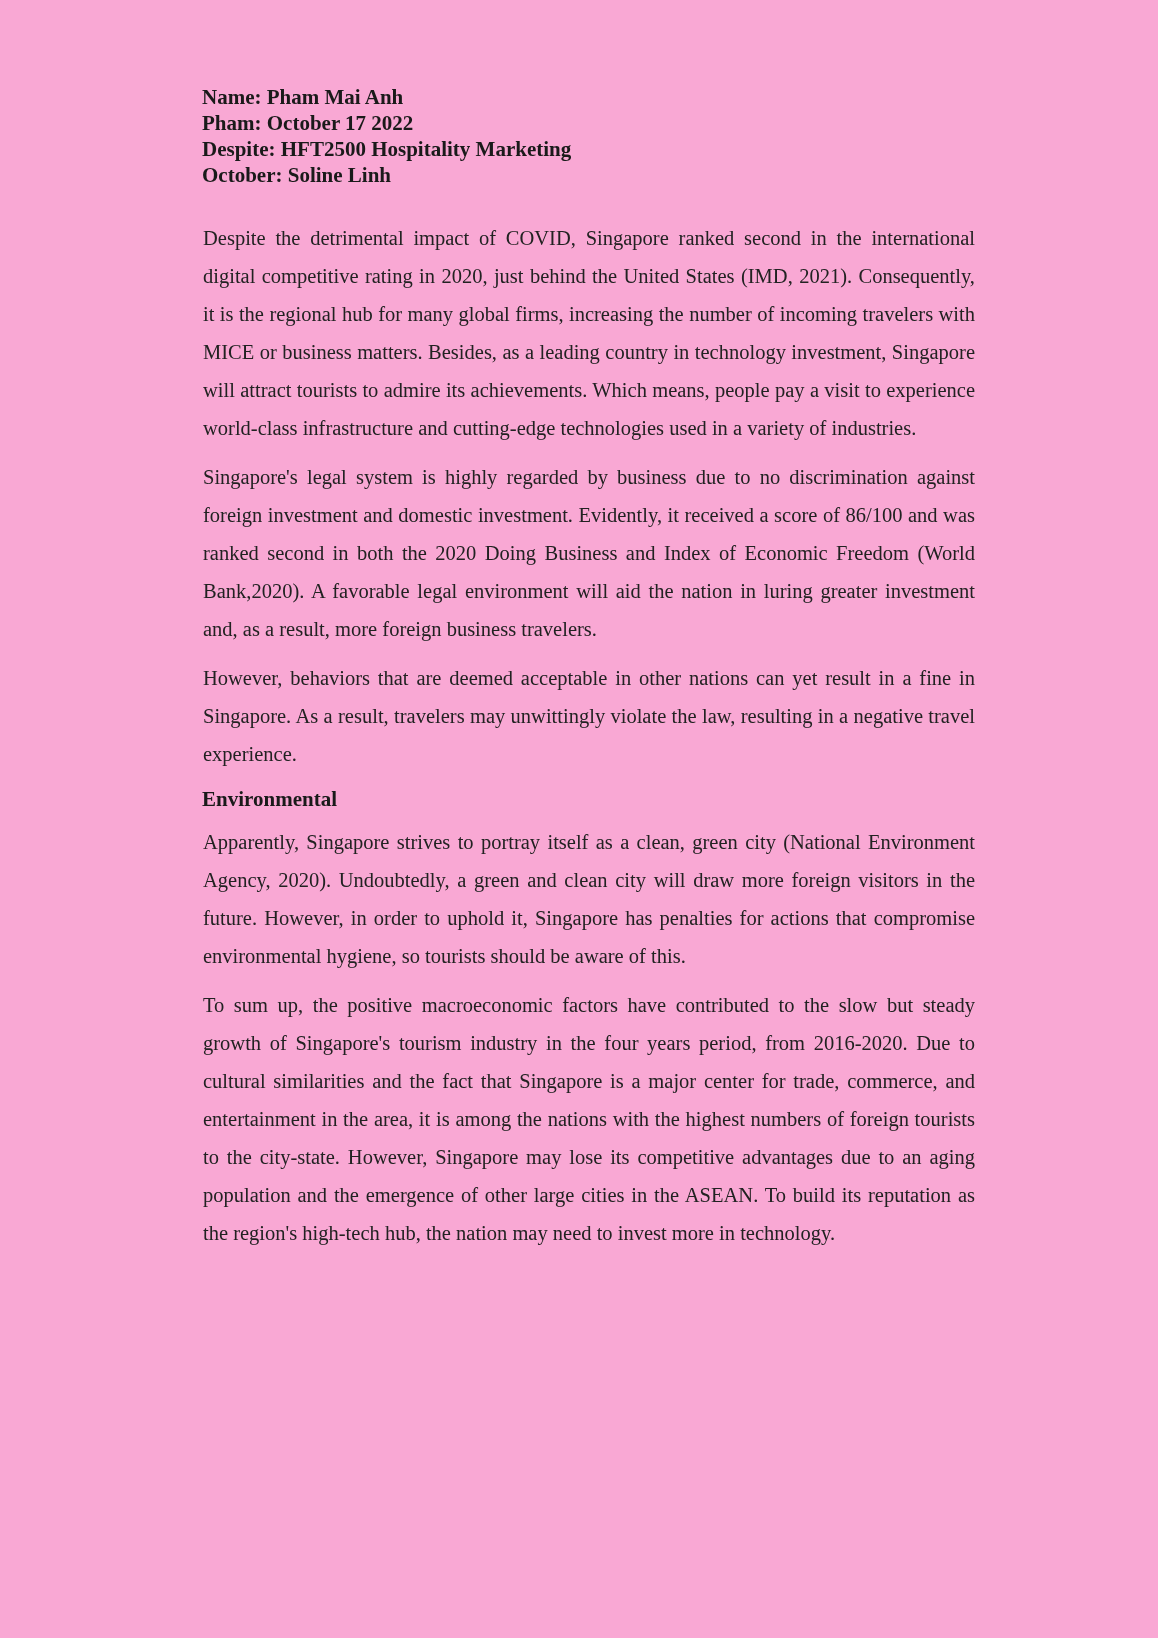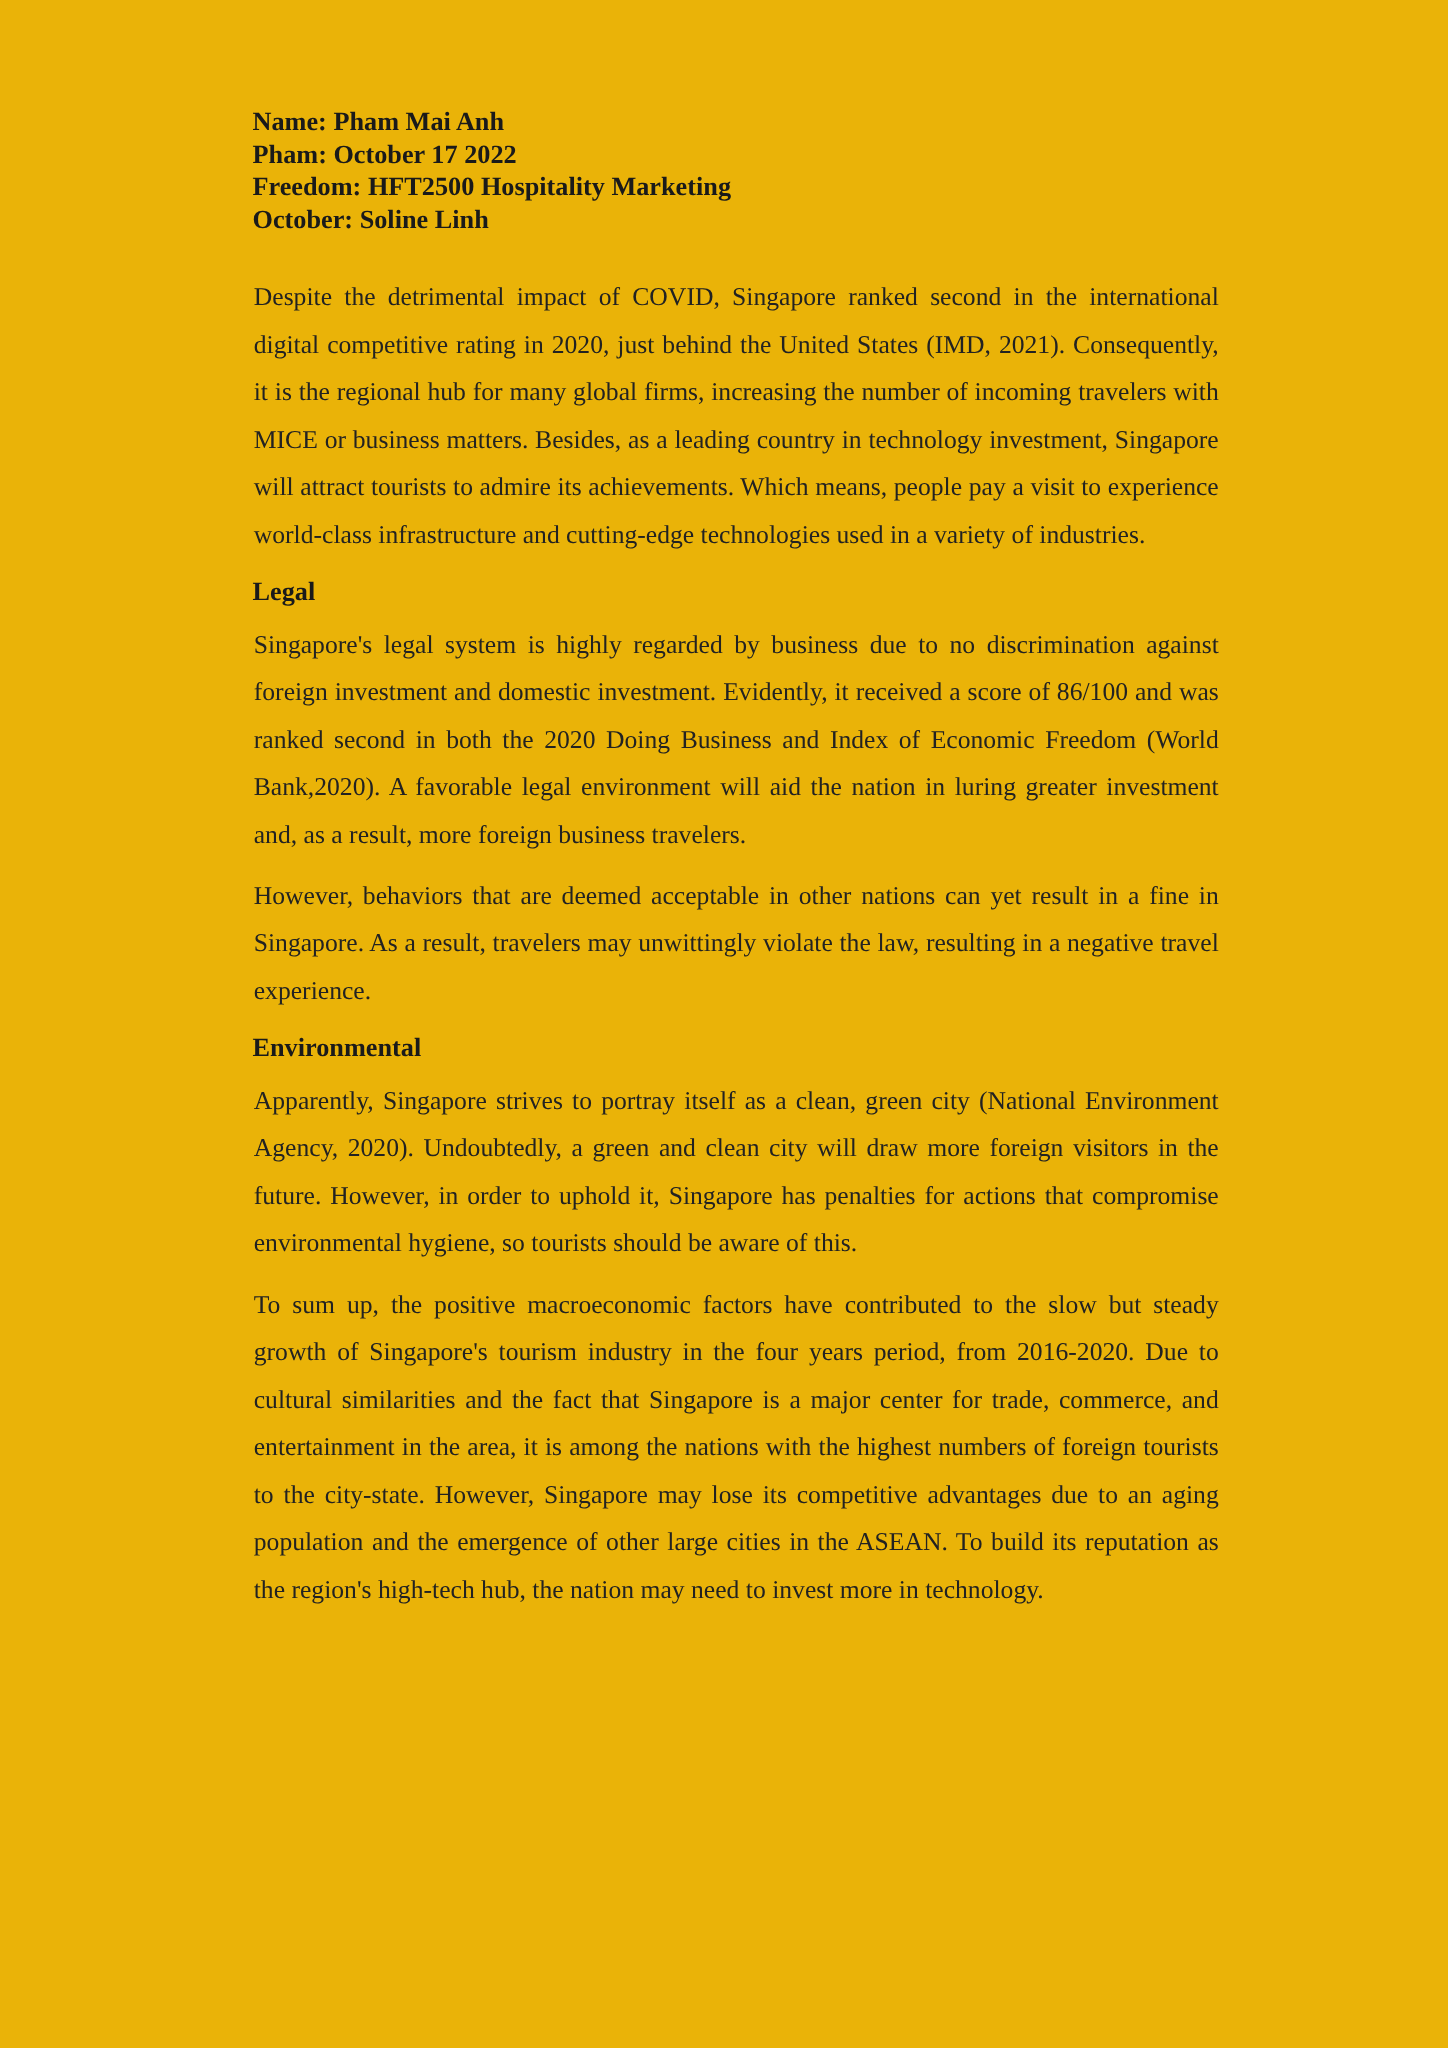--- a/index.html
+++ b/index.html
@@ -5,21 +5,21 @@
   html, body {
     margin: 0;
     padding: 0;
     background: #ffffff;
   }
   .page {
     position: relative;
     width: 1158px;
     min-height: 1638px;
     box-sizing: border-box;
-    background: #eab308;
+    background: #f9a8d4;
     padding: 84px 183px 40px 202px;
     font-family: "Liberation Serif", "DejaVu Serif", serif;
     color: #1f1f1f;
   }
   .doc-header {
     font-weight: bold;
     font-size: 21px;
     line-height: 26px;
     margin-bottom: 31px;
     color: #1a1a1a;
@@ -50,32 +50,31 @@
   <div class="doc-header">
     <div class="hline">
       <span>Name:</span>
       <span>Pham Mai Anh</span>
     </div>
     <div class="hline">
       <span>Pham:</span>
       <span>October 17 2022</span>
     </div>
     <div class="hline">
-      <span>Freedom:</span>
+      <span>Despite:</span>
       <span>HFT2500 Hospitality Marketing</span>
     </div>
     <div class="hline">
       <span>October:</span>
       <span>Soline Linh</span>
     </div>
   </div>
 
   <p class="body-par">Despite the detrimental impact of COVID, Singapore ranked second in the international digital competitive rating in 2020, just behind the United States (IMD, 2021). Consequently, it is the regional hub for many global firms, increasing the number of incoming travelers with MICE or business matters. Besides, as a leading country in technology investment, Singapore will attract tourists to admire its achievements. Which means, people pay a visit to experience world-class infrastructure and cutting-edge technologies used in a variety of industries.</p>
 
-  <div class="section-heading">Legal</div>
 
   <p class="body-par">Singapore's legal system is highly regarded by business due to no discrimination against foreign investment and domestic investment. Evidently, it received a score of 86/100 and was ranked second in both the 2020 Doing Business and Index of Economic Freedom (World Bank,2020). A favorable legal environment will aid the nation in luring greater investment and, as a result, more foreign business travelers.</p>
 
   <p class="body-par">However, behaviors that are deemed acceptable in other nations can yet result in a fine in Singapore. As a result, travelers may unwittingly violate the law, resulting in a negative travel experience.</p>
 
   <div class="section-heading">Environmental</div>
 
   <p class="body-par">Apparently, Singapore strives to portray itself as a clean, green city (National Environment Agency, 2020). Undoubtedly, a green and clean city will draw more foreign visitors in the future. However, in order to uphold it, Singapore has penalties for actions that compromise environmental hygiene, so tourists should be aware of this.</p>
 
   <p class="body-par">To sum up, the positive macroeconomic factors have contributed to the slow but steady growth of Singapore's tourism industry in the four years period, from 2016-2020. Due to cultural similarities and the fact that Singapore is a major center for trade, commerce, and entertainment in the area, it is among the nations with the highest numbers of foreign tourists to the city-state. However, Singapore may lose its competitive advantages due to an aging population and the emergence of other large cities in the ASEAN. To build its reputation as the region's high-tech hub, the nation may need to invest more in technology.</p>

